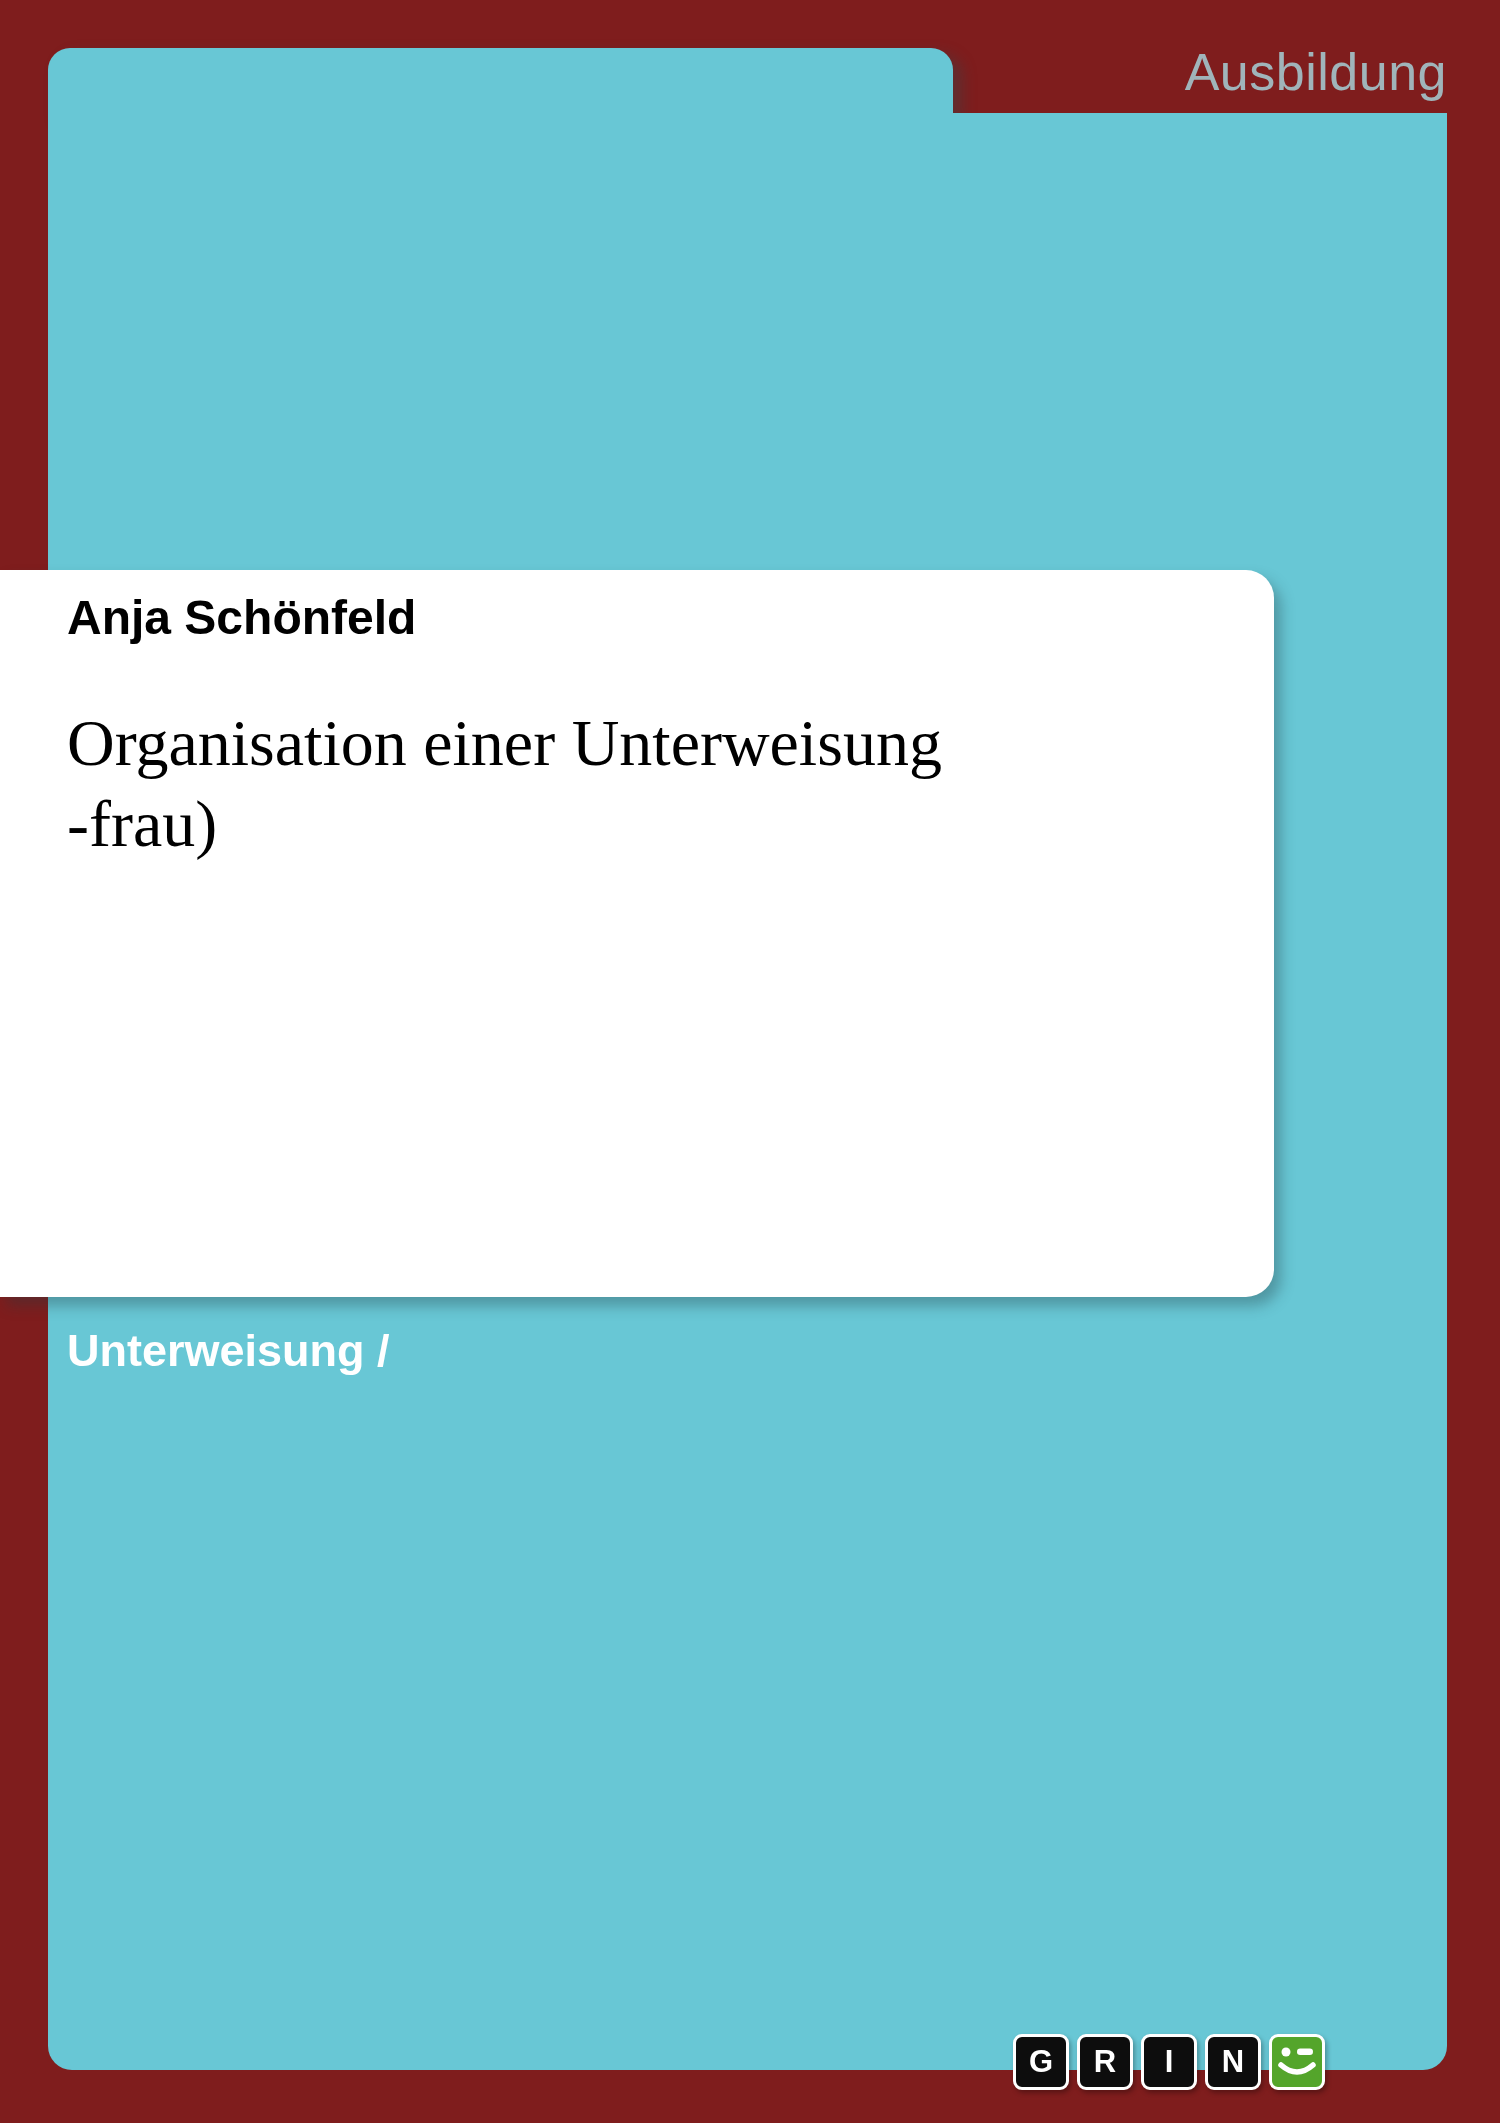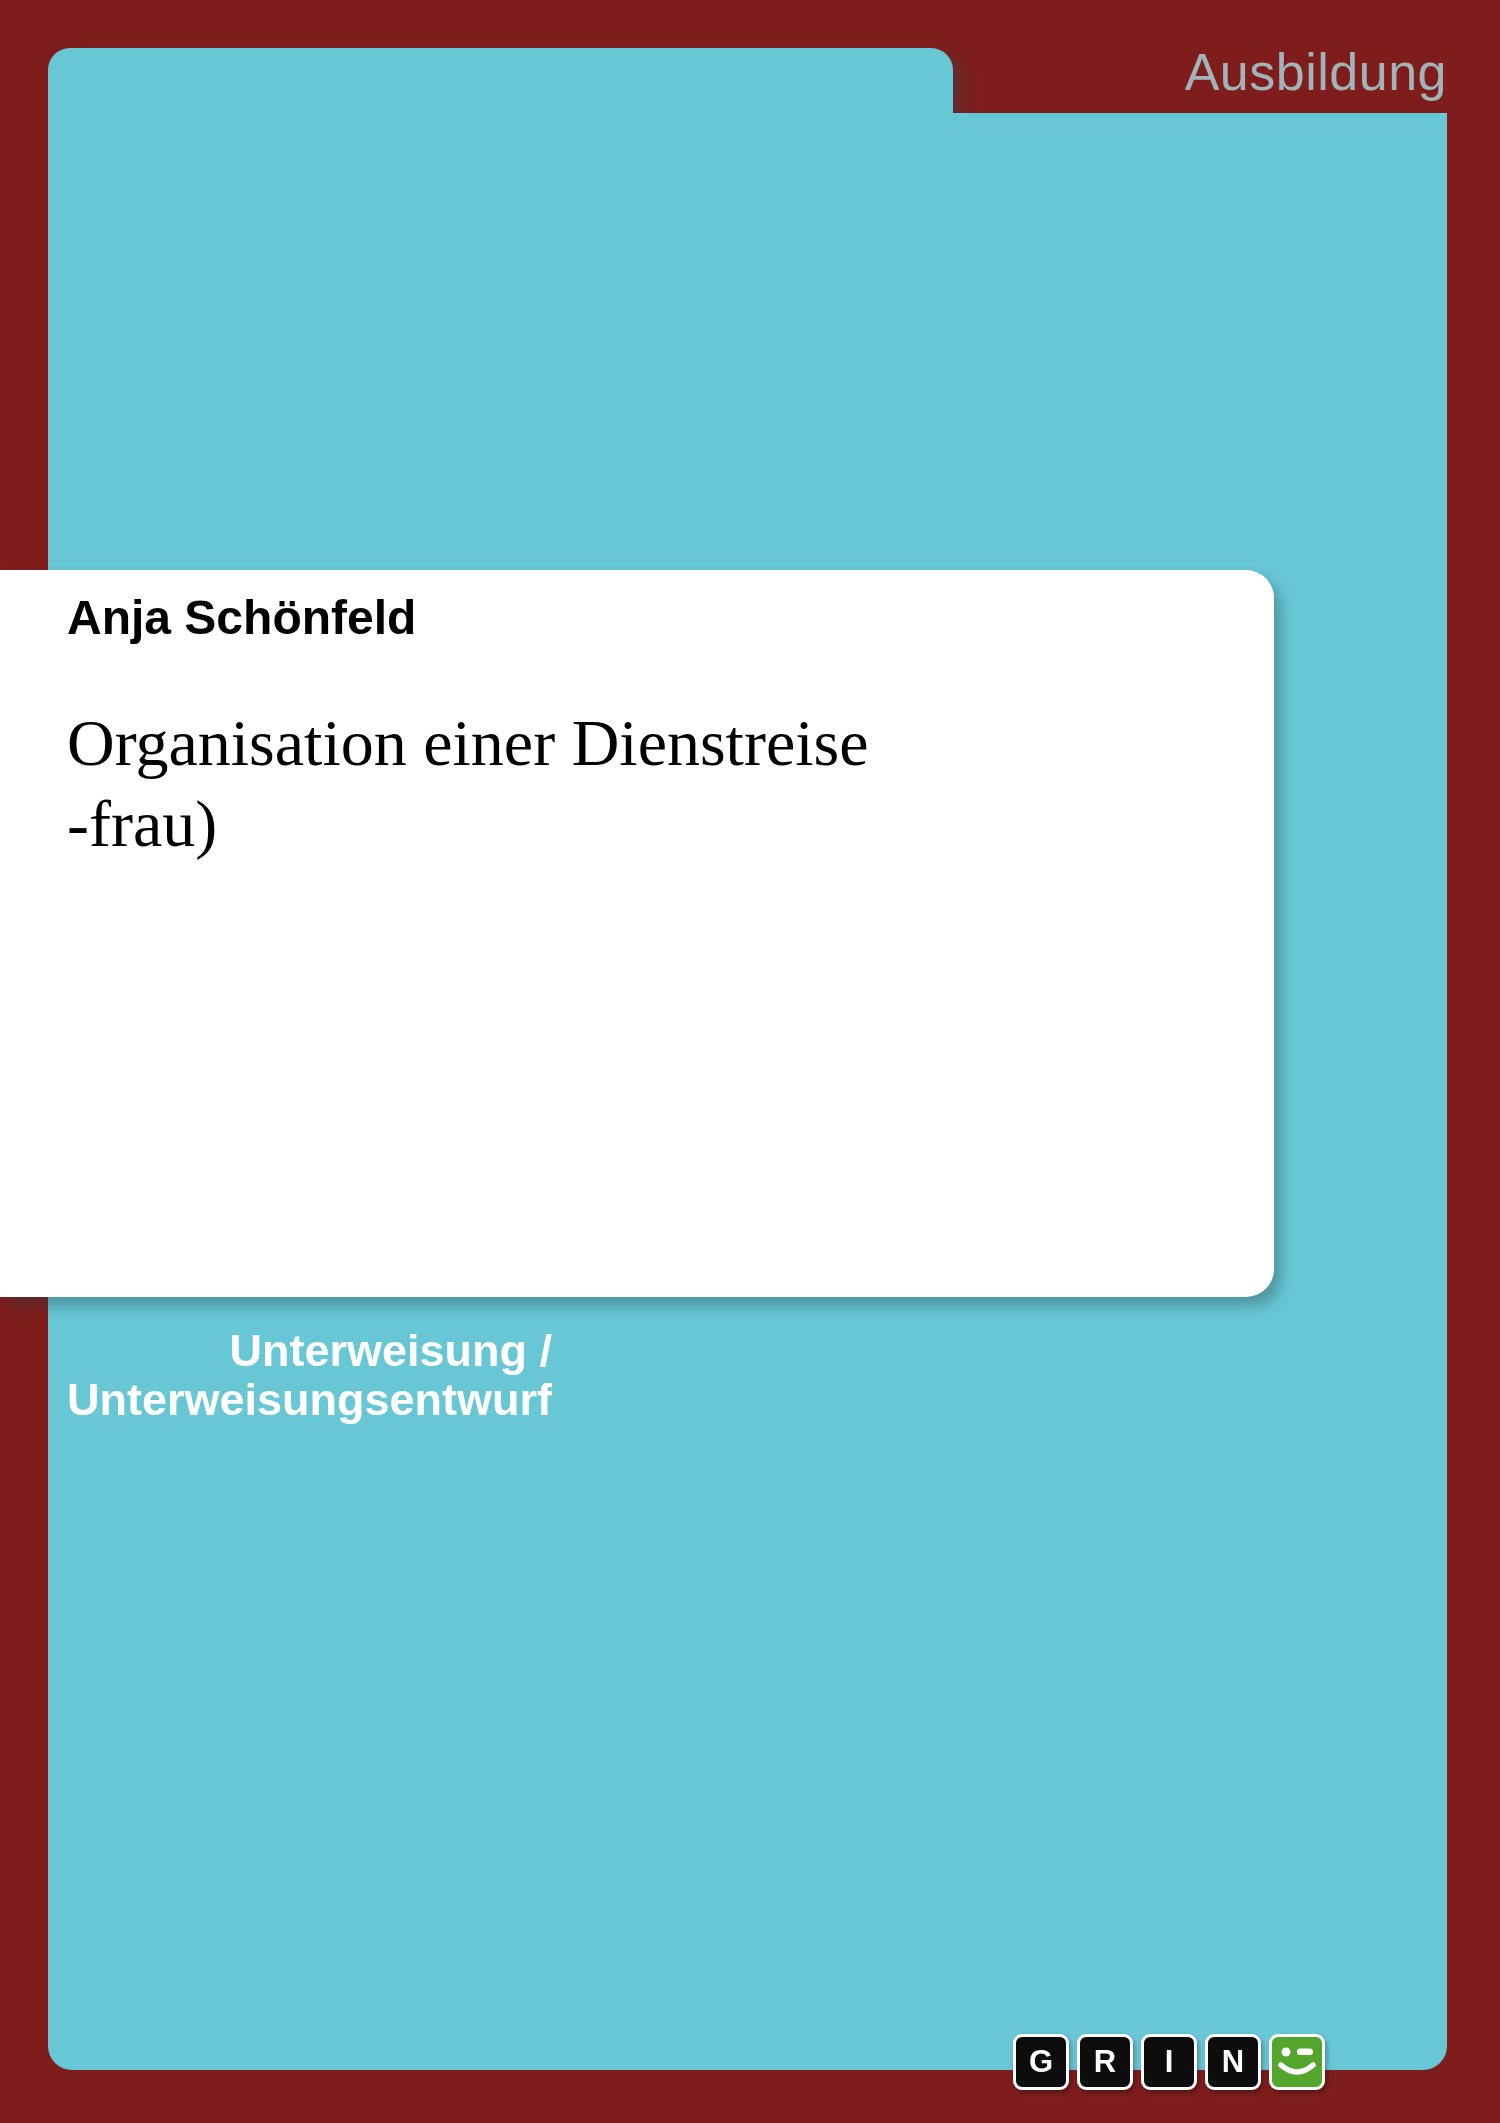--- a/index.html
+++ b/index.html
@@ -82,28 +82,27 @@
 <div class="cover">
 
   <div class="top-tab"></div>
   <div class="main-panel"></div>
 
   <div class="category-label">Ausbildung</div>
 
   <div class="card">
     <div class="author">Anja Schönfeld</div>
     <div class="book-title">
-      <div>Organisation einer Dienstreise</div>
+      <div>Organisation einer Unterweisung</div>
       <div>-frau)</div>
     </div>
   </div>
 
   <div class="subtitle">
     <div>Unterweisung /</div>
-    <div>Unterweisungsentwurf</div>
   </div>
 
   <div class="grin-logo">
     <span class="tile">G</span>
     <span class="tile">R</span>
     <span class="tile">I</span>
     <span class="tile">N</span>
     <span class="tile green">
       <svg width="50" height="50" viewBox="0 0 50 50">
         <circle cx="14" cy="15" r="4.5" fill="#ffffff"></circle>

